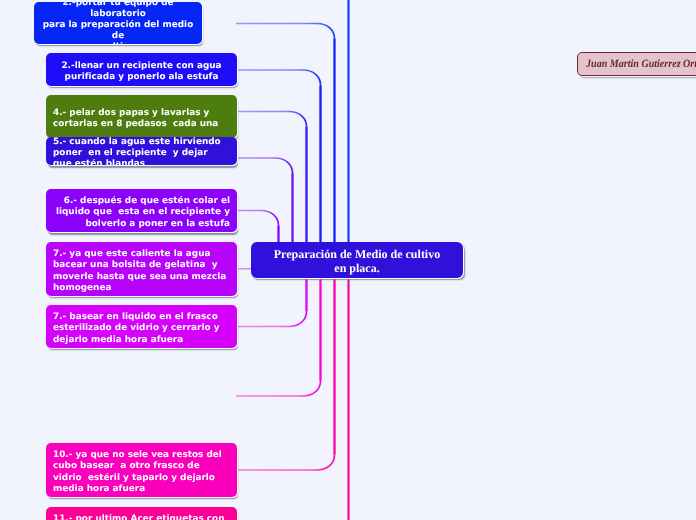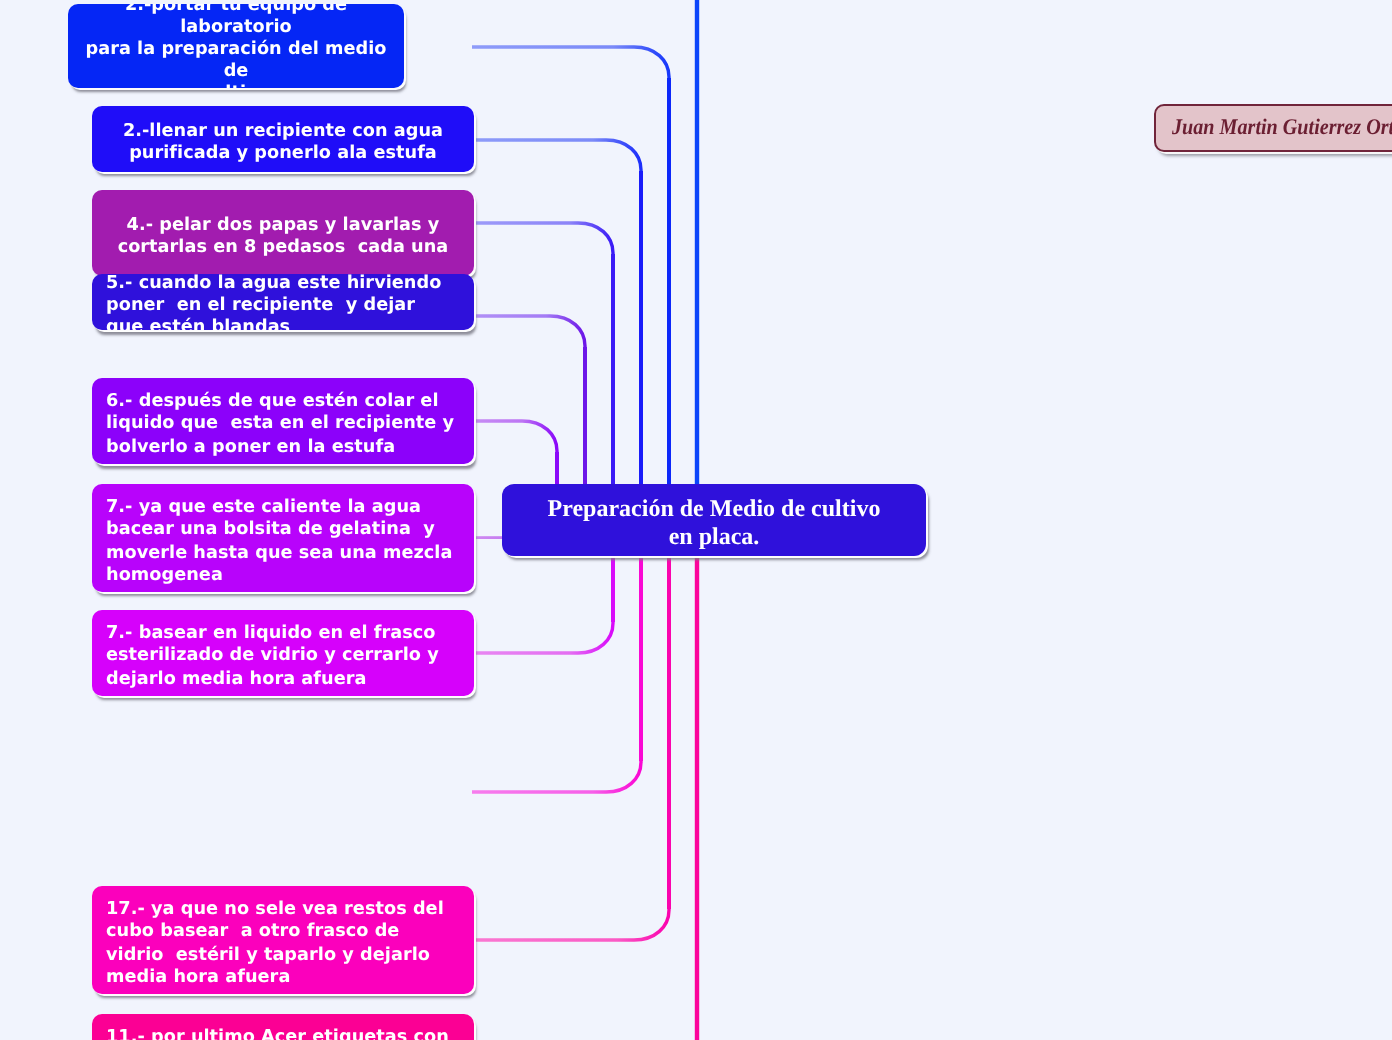--- a/index.html
+++ b/index.html
@@ -109,53 +109,53 @@
     <span class="txt" style="text-align:center;">2.-portar tu equipo de laboratorio
 para la preparación del medio de
 cultivo</span>
   </div>
 
   <div class="node" style="left:46px;top:53px;width:191px;height:33px;background:#1f0df8;padding:0 7px;">
     <span class="txt" style="text-align:center;">2.-llenar un recipiente con agua
 purificada y ponerlo ala estufa</span>
   </div>
 
-  <div class="node" style="left:46px;top:95px;width:191px;height:43px;background:#a21caf;padding:0 7px;text-align:center;">
+  <div class="node" style="left:46px;top:95px;width:191px;height:43px;background:#4d7c0f;padding:0 7px;">
     <span class="txt">4.- pelar dos papas y lavarlas y
 cortarlas en 8 pedasos  cada una</span>
   </div>
 
   <div class="node" style="left:46px;top:137px;width:191px;height:28px;background:#2f11db;padding:0 7px;">
     <span class="txt">5.- cuando la agua este hirviendo
 poner  en el recipiente  y dejar
 que estén blandas</span>
   </div>
 
-  <div class="node" style="left:46px;top:189px;width:191px;height:43px;background:#8c01fa;padding:0 7px;">
+  <div class="node" style="left:46px;top:189px;width:191px;height:43px;background:#8c01fa;padding:0 7px;text-align:right;">
     <span class="txt">6.- después de que estén colar el
 liquido que  esta en el recipiente y
 bolverlo a poner en la estufa</span>
   </div>
 
   <div class="node" style="left:46px;top:242px;width:191px;height:54px;background:#b803fb;padding:0 7px;">
     <span class="txt">7.- ya que este caliente la agua
 bacear una bolsita de gelatina  y
 moverle hasta que sea una mezcla
 homogenea</span>
   </div>
 
   <div class="node" style="left:46px;top:305px;width:191px;height:43px;background:#d601fb;padding:0 7px;">
     <span class="txt">7.- basear en liquido en el frasco
 esterilizado de vidrio y cerrarlo y
 dejarlo media hora afuera</span>
   </div>
 
 
   <div class="node" style="left:46px;top:443px;width:191px;height:54px;background:#fb00bc;padding:0 7px;">
-    <span class="txt">17.- ya que no sele vea restos del
+    <span class="txt">10.- ya que no sele vea restos del
 cubo basear  a otro frasco de
 vidrio  estéril y taparlo y dejarlo
 media hora afuera</span>
   </div>
 
   <div class="node" style="left:46px;top:507px;width:191px;height:21px;background:#fb0094;padding:0 7px;">
     <span class="txt">11.- por ultimo Acer etiquetas con</span>
   </div>
 
   <div class="node center" style="left: 251px; top: 242px; width: 212px; height: 36px; padding: 0px 10px; background-color: rgb(47, 17, 219);">

